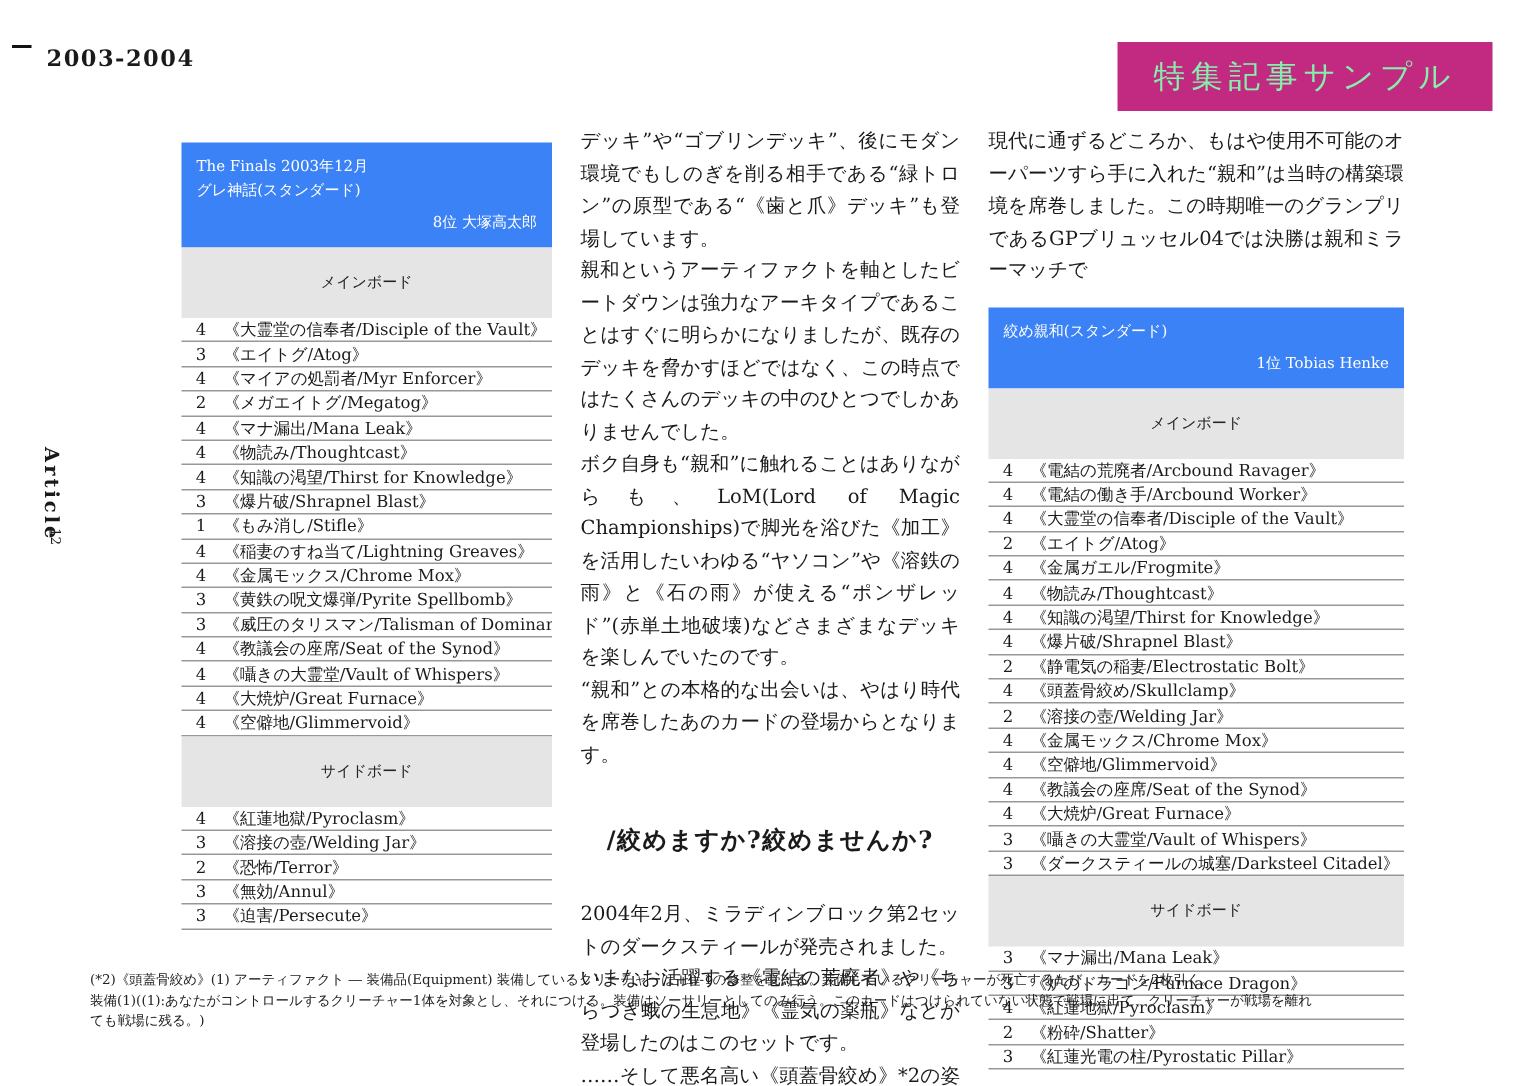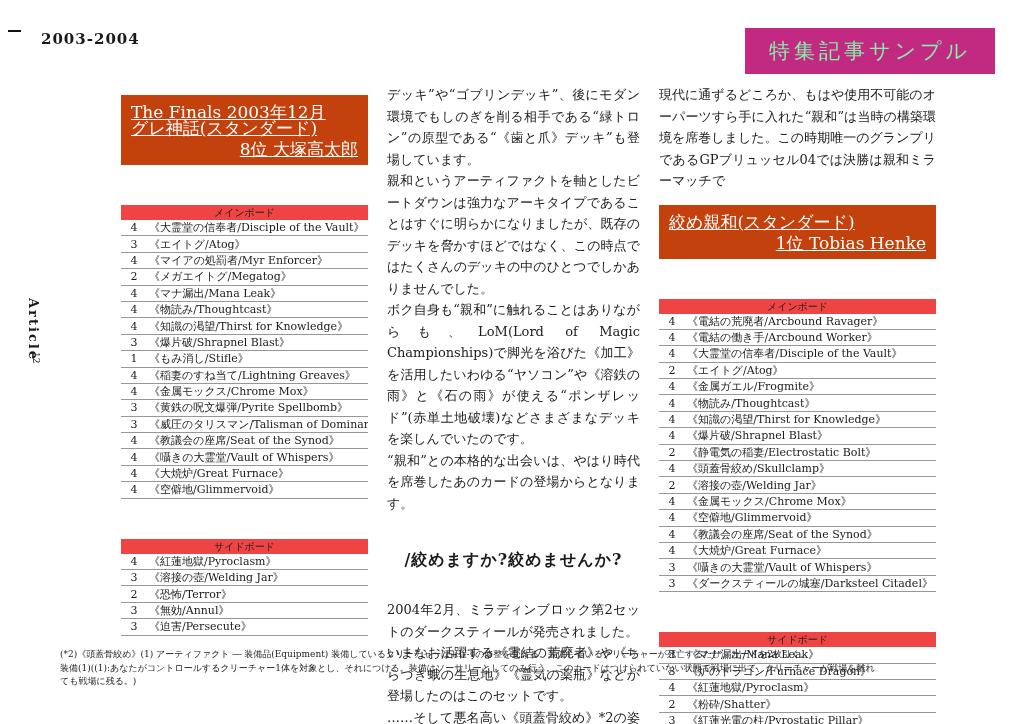--- a/index.html
+++ b/index.html
@@ -2,40 +2,40 @@
 <html><head>
 <meta charset="utf-8">
 <style>
   * { margin:0; padding:0; box-sizing:border-box; }
   html,body { background:#ffffff; }
   .page {
     position:relative; width:1024px; height:724px; background:#ffffff;
     font-family:"DejaVu Serif","Liberation Serif",serif; color:#1a1a1a; overflow:hidden;
   }
   
-  .year-marker { position:absolute; left:8px; top:30px; display:flex; align-items:flex-start; gap:20px;
+  .year-marker { position:absolute; left:8px; top:30px; display:flex; align-items:flex-start; gap:10px;
     font-size:15px; font-weight:bold; letter-spacing:1px; }
   .year-marker .rule { width:13px; height:2px; background:#111; }
   
   .banner { position:absolute; right:29px; top:28px; background:#c12a80; color:#86efac;
     font-size:21px; letter-spacing:4px; padding:9px 24px; }
   
   .spine-label { position:absolute; left:26px; top:298px; writing-mode:vertical-rl;
     font-size:13px; font-weight:bold; letter-spacing:2px; }
   .spine-num { position:absolute; left:31px; top:352px; writing-mode:vertical-rl; font-size:9px; }
   
   .col { position:absolute; }
   #col1 { left:121px; top:95px; width:247px; }
   #col2 { left:387px; top:84px; width:253px; }
   #col3 { left:659px; top:84px; width:277px; }
   
-  .deck-header { background:#c2410c; color:#fff; padding:9px 10px 8px; font-size:17px; line-height:16px;text-decoration:underline; }
+  .deck-header { background:#3b82f6; color:#fff; padding:9px 10px 8px; font-size:10px; line-height:16px; }
   .deck-header .placement { text-align:right; margin-top:5px; }
-  .section-bar { background:#ef4444; color:#222; text-align:center; font-size:10px;
-    padding:2px 0; line-height:11px;margin-top:40px; }
+  .section-bar { background:#e5e5e5; color:#222; text-align:center; font-size:10px;
+    padding:18px 0; line-height:11px; }
   .deck-row { display:flex; align-items:center; height:16.4px; border-bottom:1px solid #979797;
     font-size:11px; overflow:hidden; }
   .deck-row .cnt { width:14px; text-align:center; margin-left:6px; flex:none; }
   .deck-row .nm { margin-left:8px; white-space:nowrap; }
   
   .body-text p { font-size:13px; line-height:21.5px; text-align:justify; }
   #col1 .body-text { margin-top:14px; }
   #col3 .deck { margin-top:13px; }
   .mid-heading { text-align:center; font-size:16px; font-weight:600; margin:36px 0 28px; letter-spacing:1px; }
   

